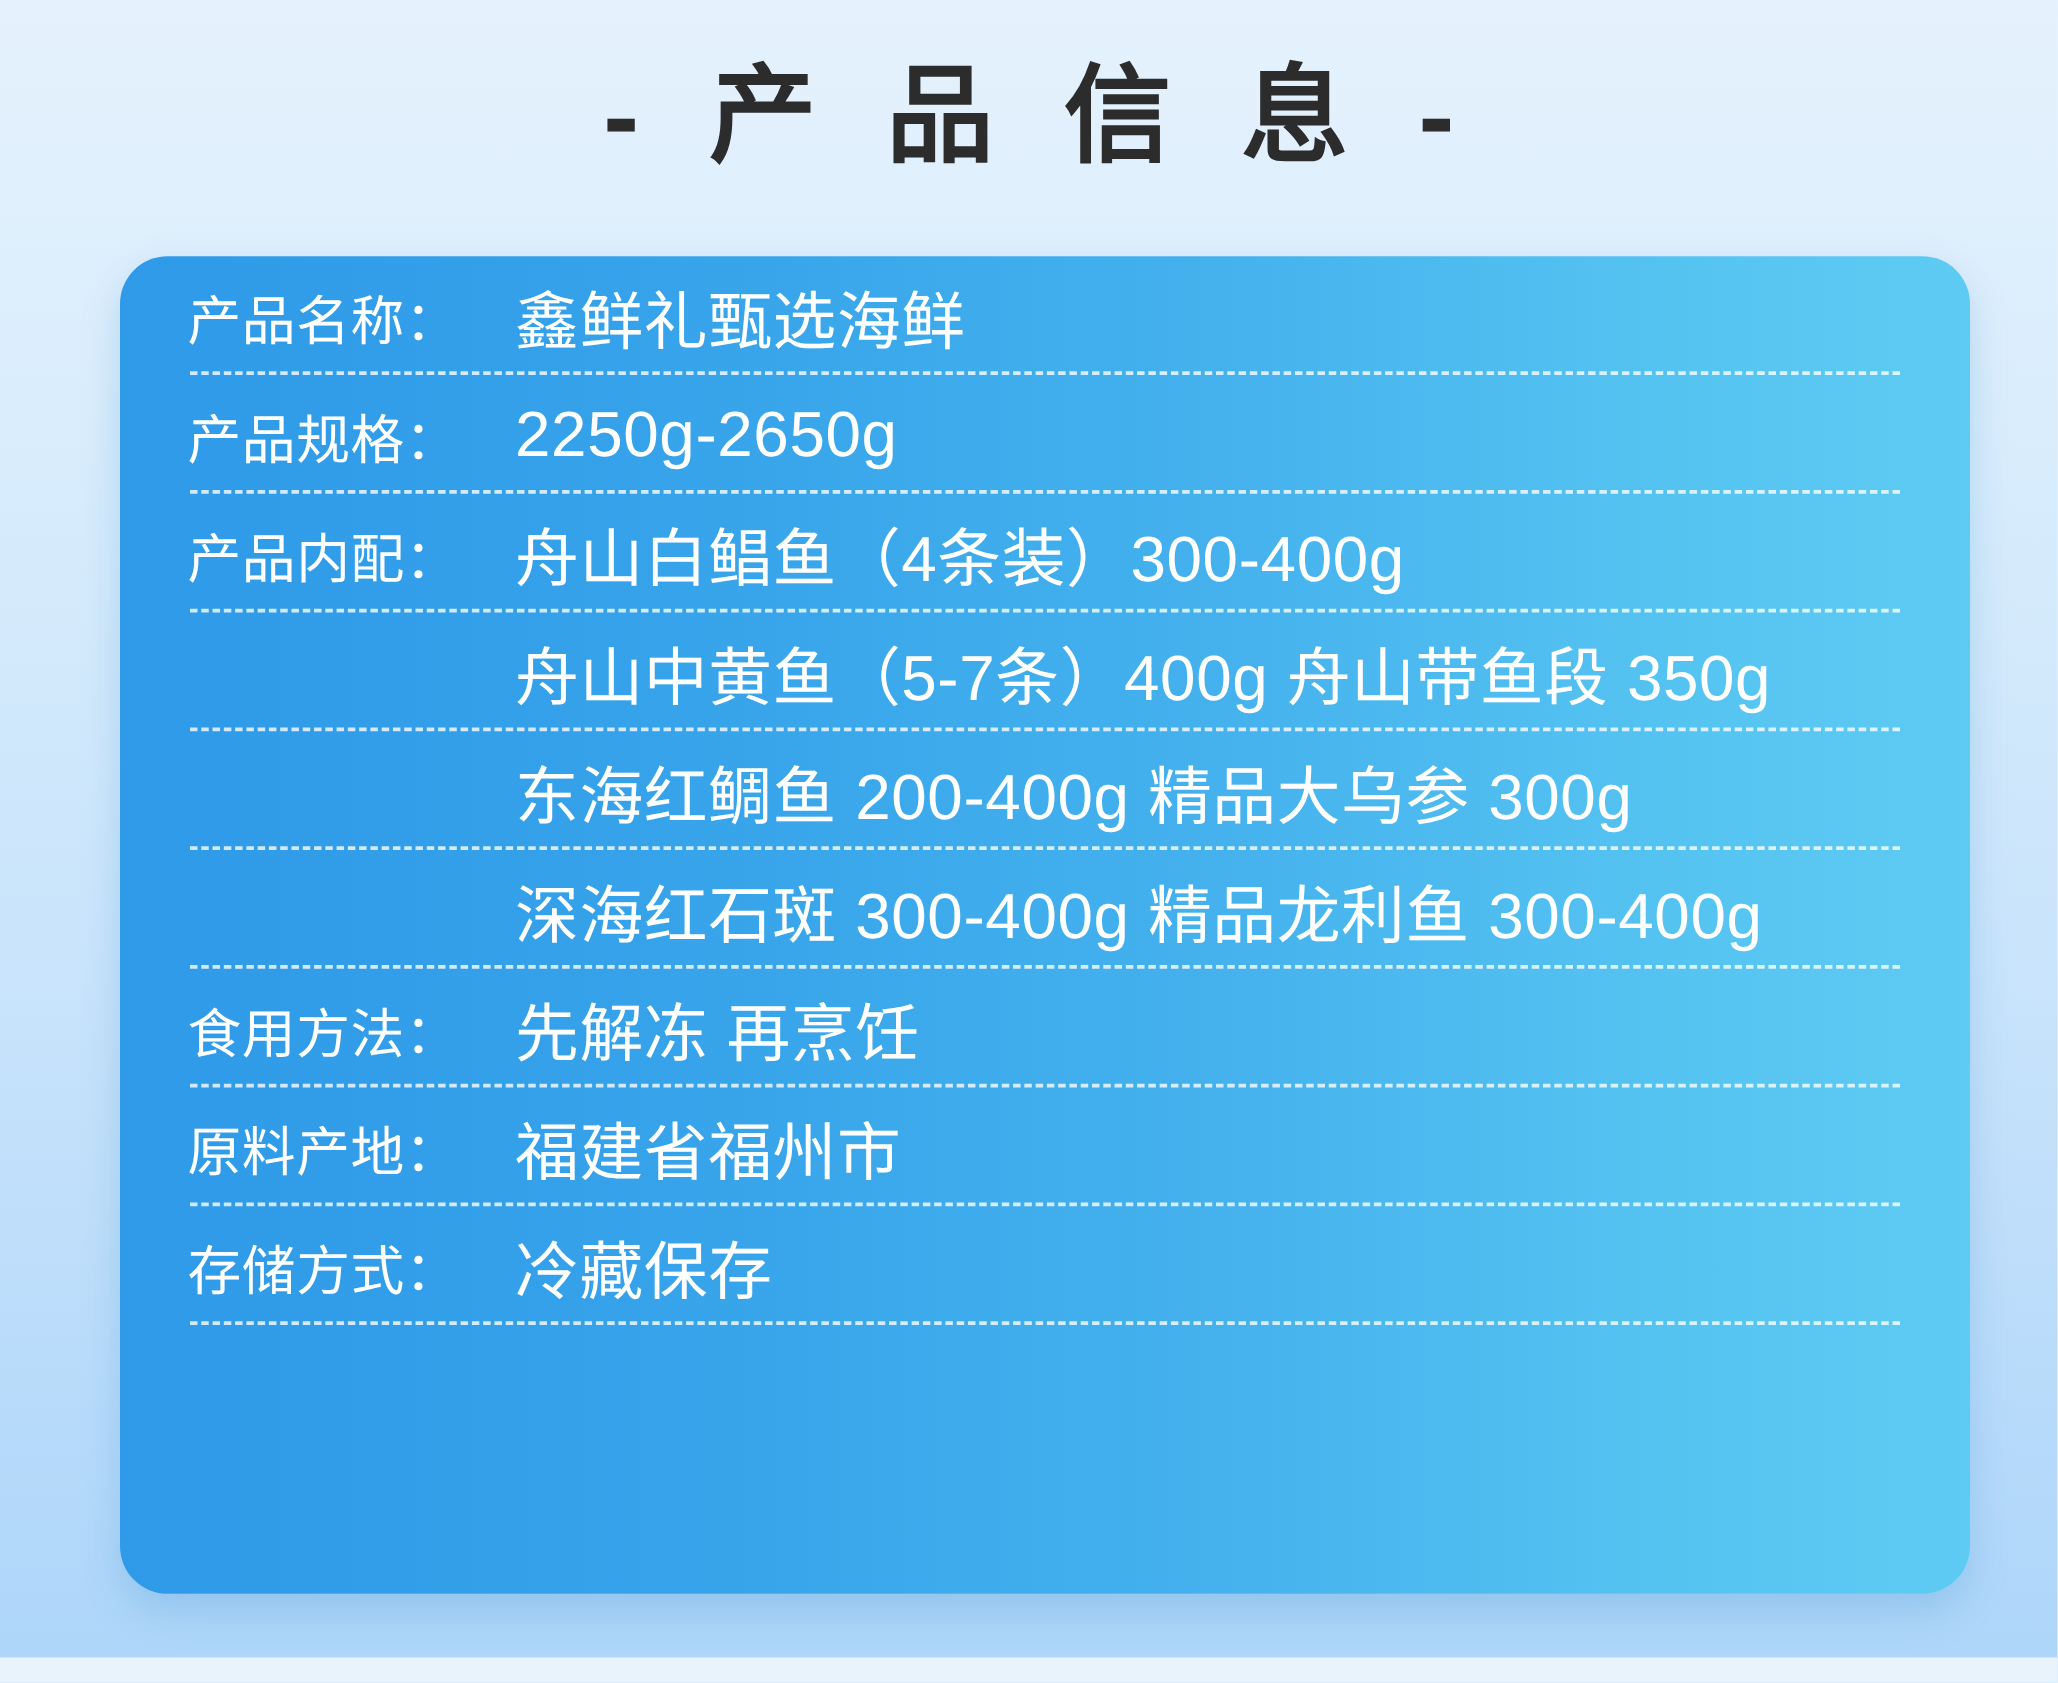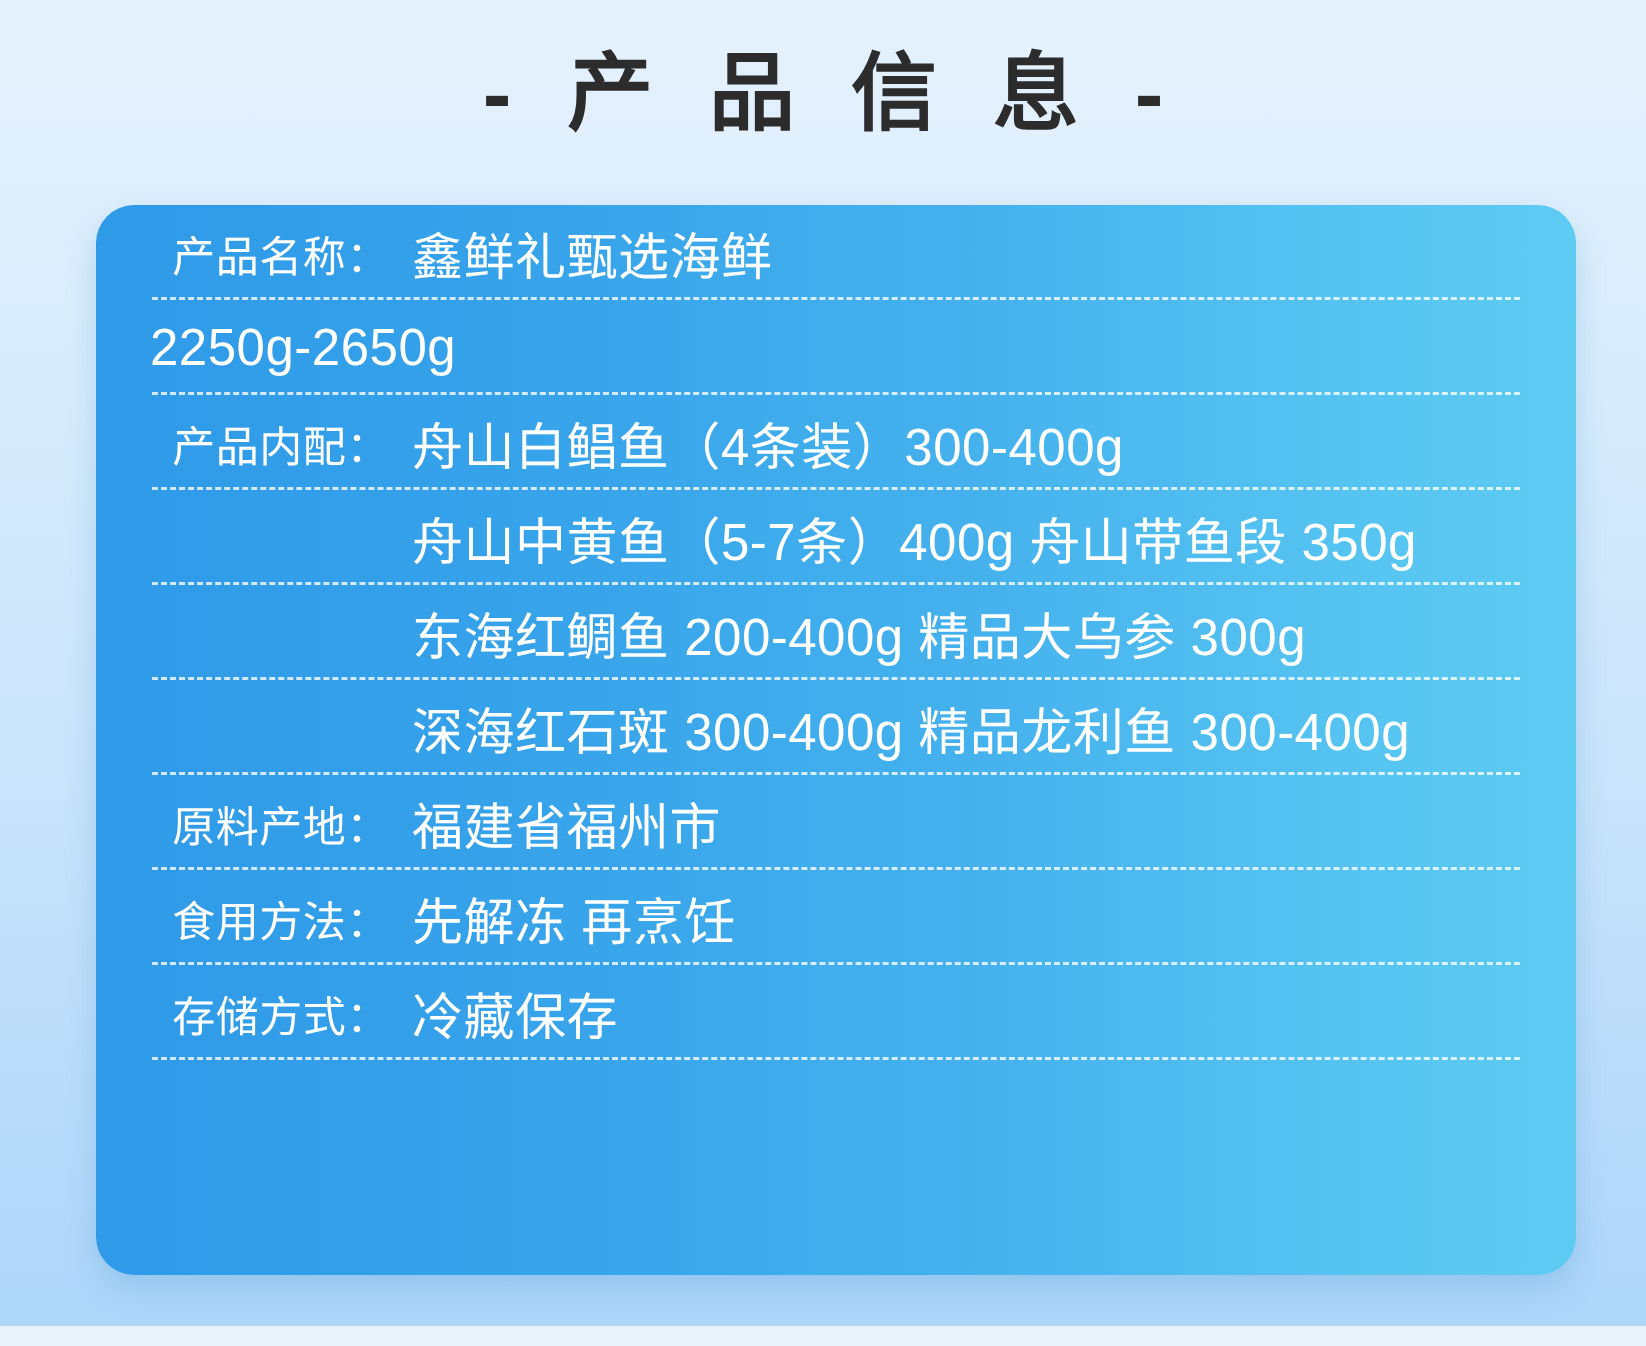--- a/index.html
+++ b/index.html
@@ -102,21 +102,20 @@
   }
 
   .label {
     flex: 0 0 auto;
     width: 262px;
     color: #ffffff;
     font-size: 43px;
     font-weight: 400;
     letter-spacing: 0.5px;
     white-space: nowrap;
-    text-align: center;
   }
   .value {
     flex: 1 1 auto;
     color: #ffffff;
     font-size: 51px;
     font-weight: 400;
     letter-spacing: 0.5px;
     white-space: nowrap;
   }
   .value.indent {
@@ -136,45 +135,46 @@
     <div class="title">- 产 品 信 息 -</div>
   </div>
 
   <div class="card">
     <div class="rows" id="rows-container">
         <div class="row">
           <div class="label">产品名称：</div>
           <div class="value">鑫鲜礼甄选海鲜</div>
         </div>
         <div class="row">
+          <div class="label">产品规格：</div>
           <div class="value">2250g-2650g</div>
         </div>
         <div class="row">
           <div class="label">产品内配：</div>
           <div class="value">舟山白鲳鱼（4条装）300-400g</div>
         </div>
         <div class="row">
           <div class="spacer-label"></div>
           <div class="value indent">舟山中黄鱼（5-7条）400g  舟山带鱼段 350g</div>
         </div>
         <div class="row">
           <div class="spacer-label"></div>
           <div class="value indent">东海红鲷鱼 200-400g  精品大乌参  300g</div>
         </div>
         <div class="row">
           <div class="spacer-label"></div>
           <div class="value indent">深海红石斑  300-400g  精品龙利鱼 300-400g</div>
         </div>
         <div class="row">
+          <div class="label">食用方法：</div>
+          <div class="value">先解冻 再烹饪</div>
+        </div>
+        <div class="row">
           <div class="label">原料产地：</div>
           <div class="value">福建省福州市</div>
-        </div>
-        <div class="row">
-          <div class="label">食用方法：</div>
-          <div class="value">先解冻 再烹饪</div>
         </div>
         <div class="row last">
           <div class="label">存储方式：</div>
           <div class="value">冷藏保存</div>
         </div>
       </div>
   </div>
 
   <div class="bottom-strip"></div>
 

